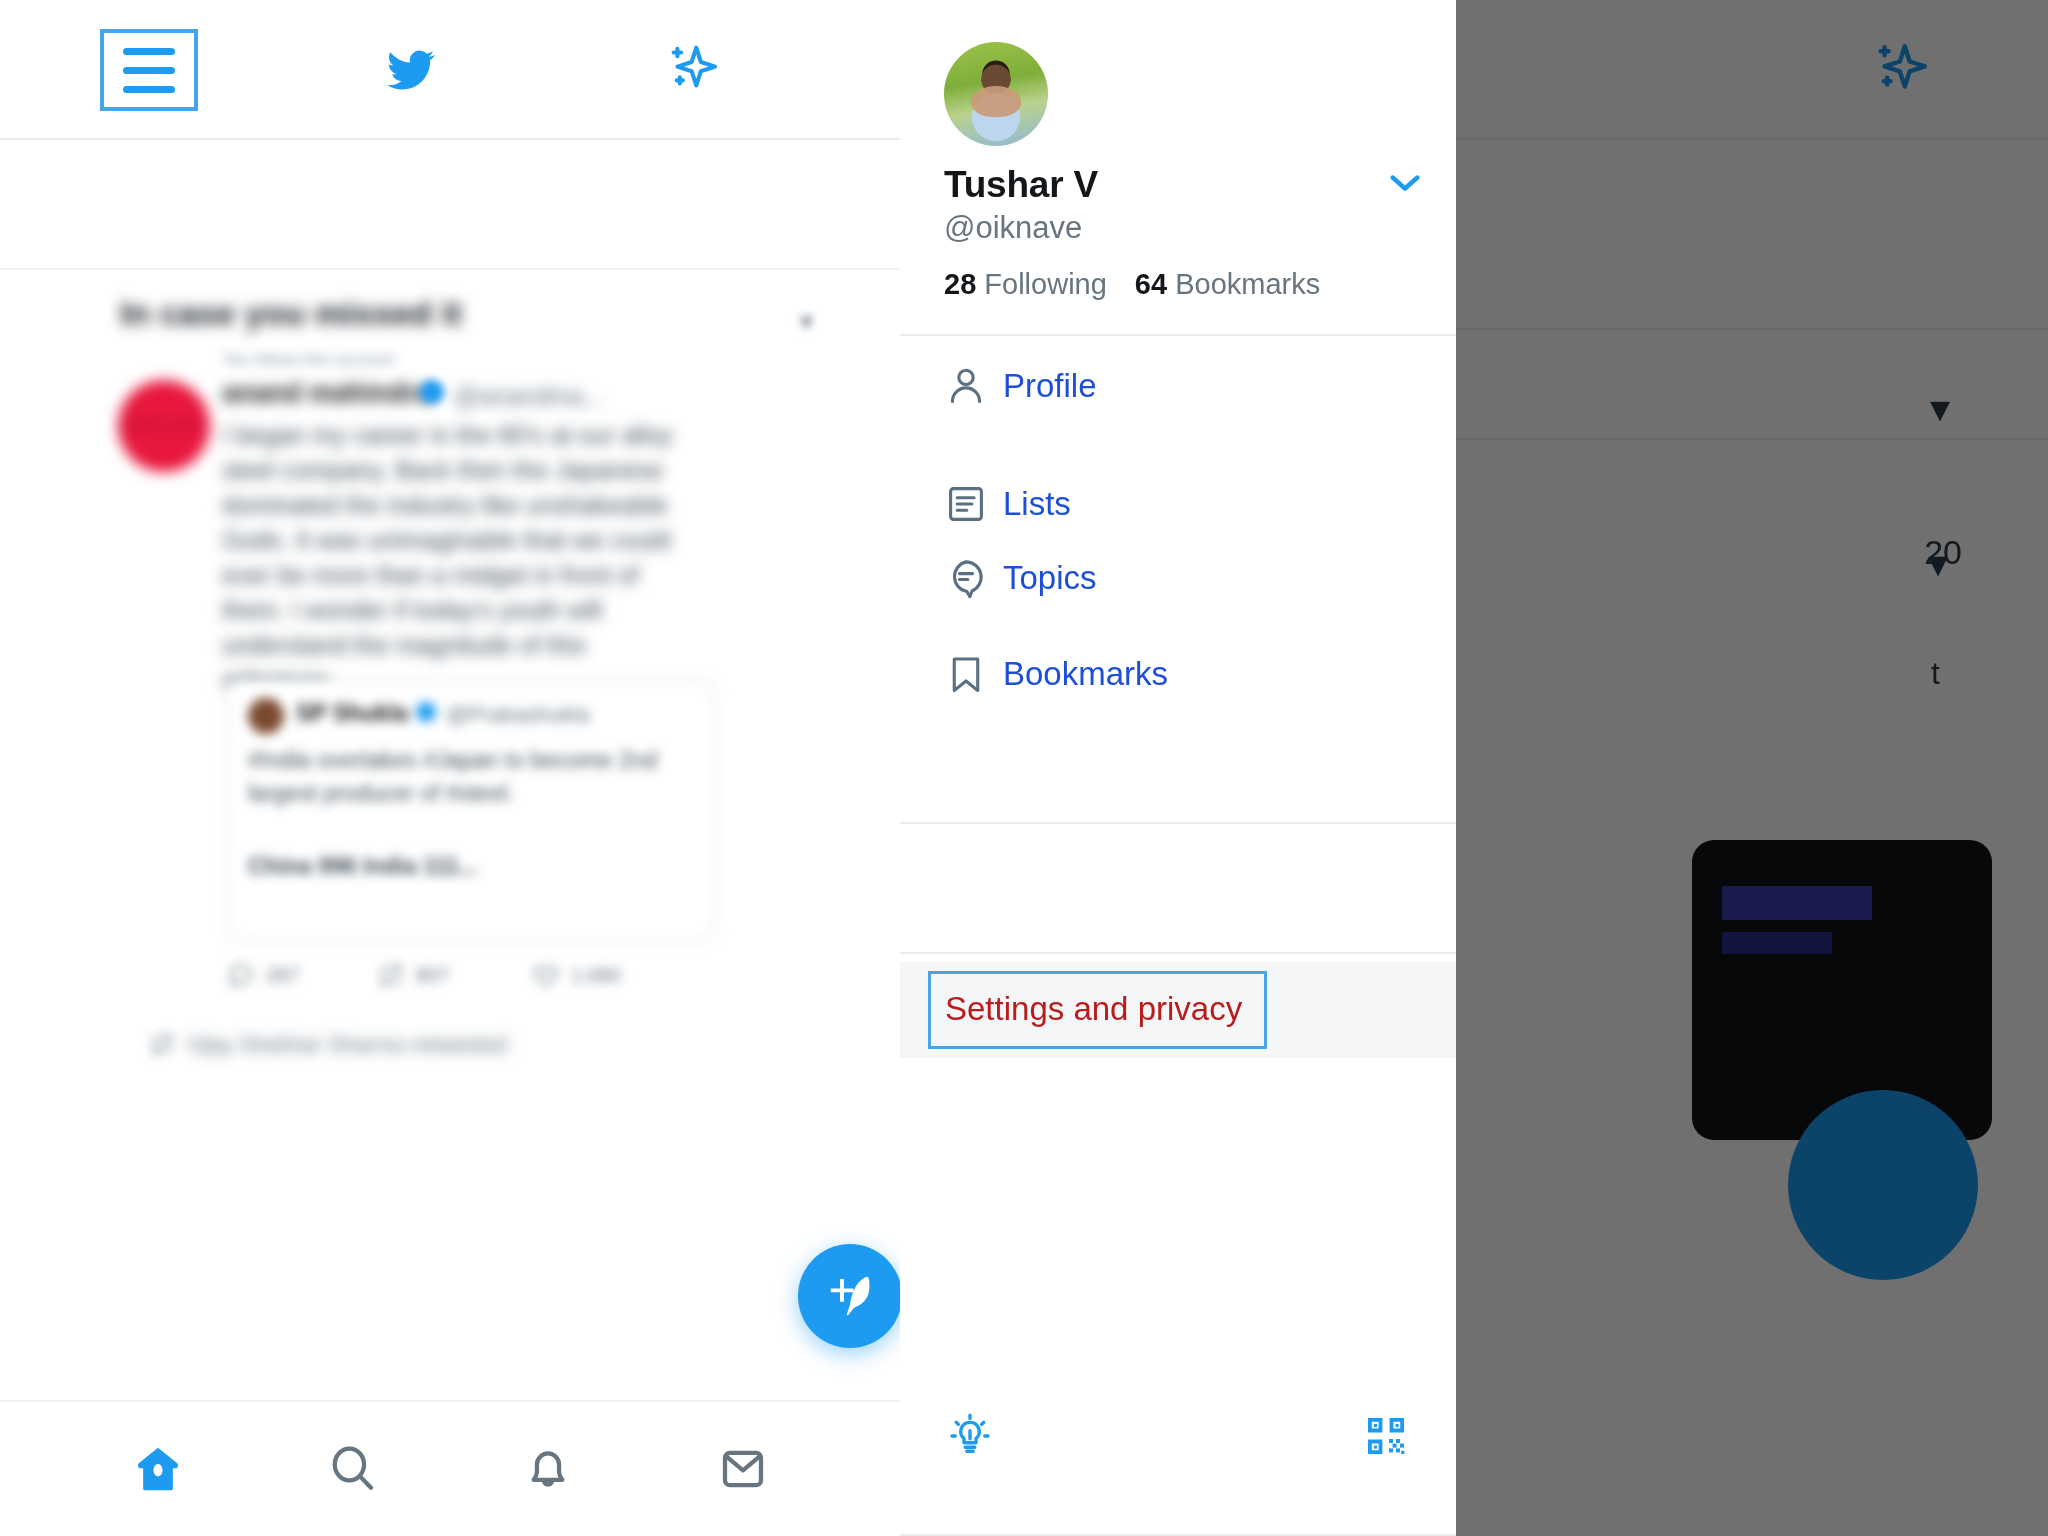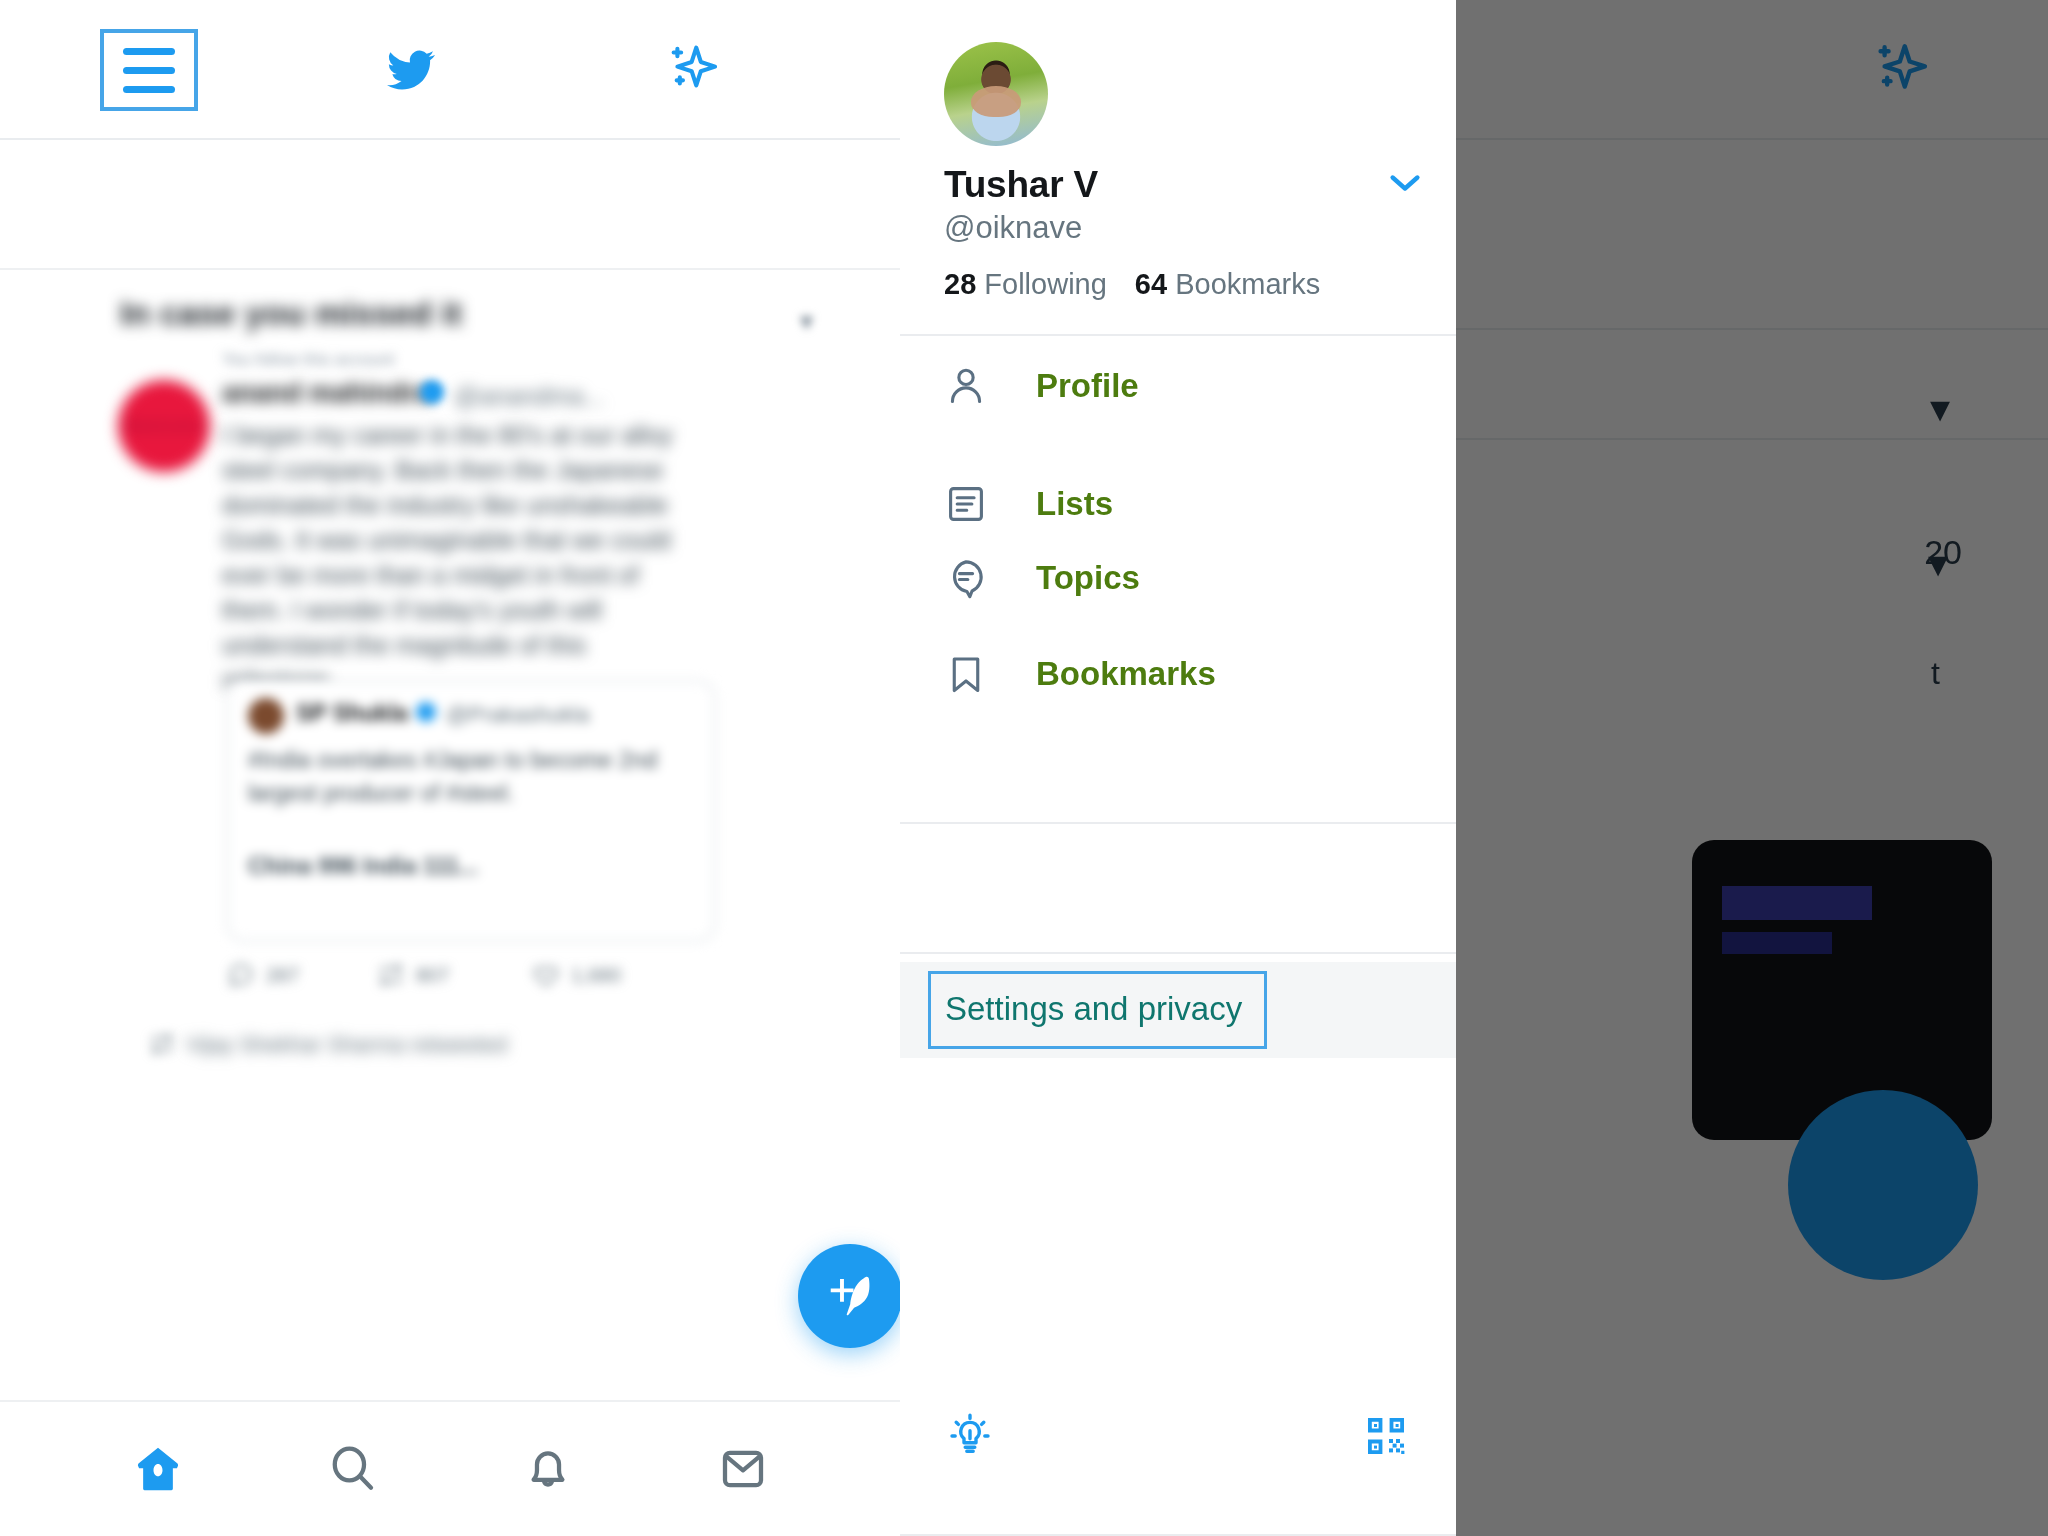--- a/index.html
+++ b/index.html
@@ -168,32 +168,32 @@
   .d-divider { position: absolute; left: 0; width: 556px; height: 2px; background: #eaecef; }
 
   .menu-item {
     position: absolute; left: 0; width: 556px; height: 96px;
     display: flex; align-items: center;
   }
   .menu-item .mi-icon {
     width: 44px; height: 44px; margin-left: 44px; color: #5b7083; flex: none;
   }
   .menu-item .mi-label {
-    margin-left: 48px; font-size: 33px; color: #4d7c0f; font-weight: bold;
+    margin-left: 15px; font-size: 33px; color: #1d4ed8;
   }
 
   .settings-row {
     position: absolute; left: 0; width: 556px; height: 96px;
     background: #f4f6f7; display: flex; align-items: center;
   }
   .settings-box {
     margin-left: 28px; border: 3px solid #46a5e8;
     padding: 16px 22px 18px 14px; background: #f4f6f7;
   }
-  .settings-box span { font-size: 33px; color: #0f766e; }
+  .settings-box span { font-size: 33px; color: #b91c1c; }
 
   .drawer-footer {
     position: absolute; left: 0; bottom: 52px; width: 556px; height: 96px;
     display: flex; align-items: center; justify-content: space-between;
     padding: 0 46px;
   }
   .footer-ico { width: 48px; height: 48px; color: #1d9bf0; }
   .drawer-bottomline { position: absolute; left: 0; bottom: 0; width: 556px; height: 2px; background: #eaecef;}
 </style>
 </head>

